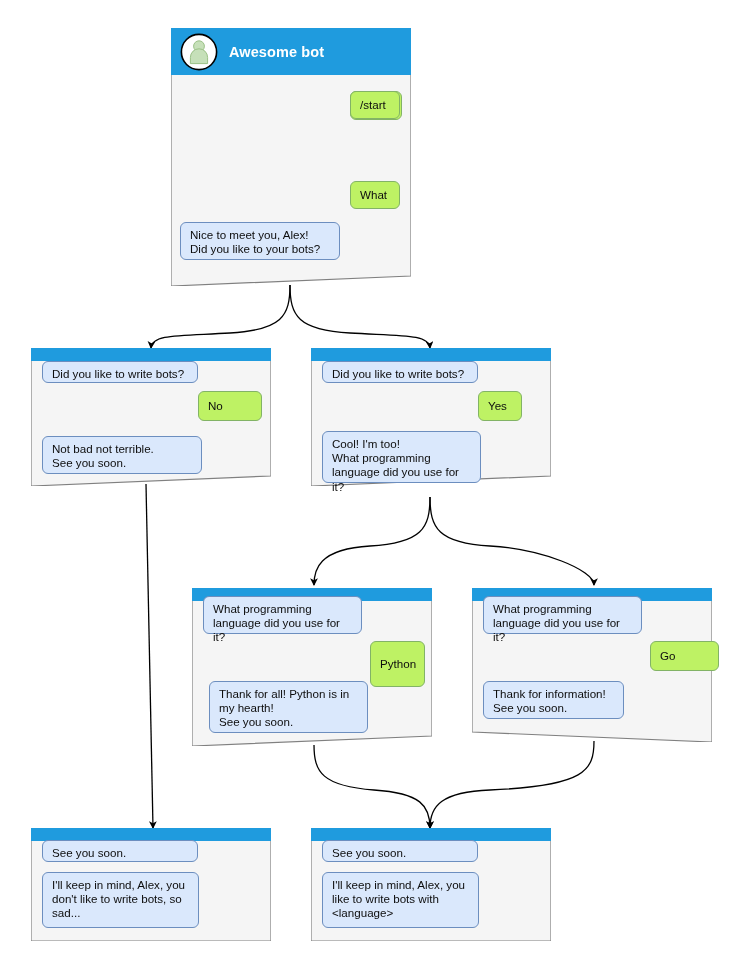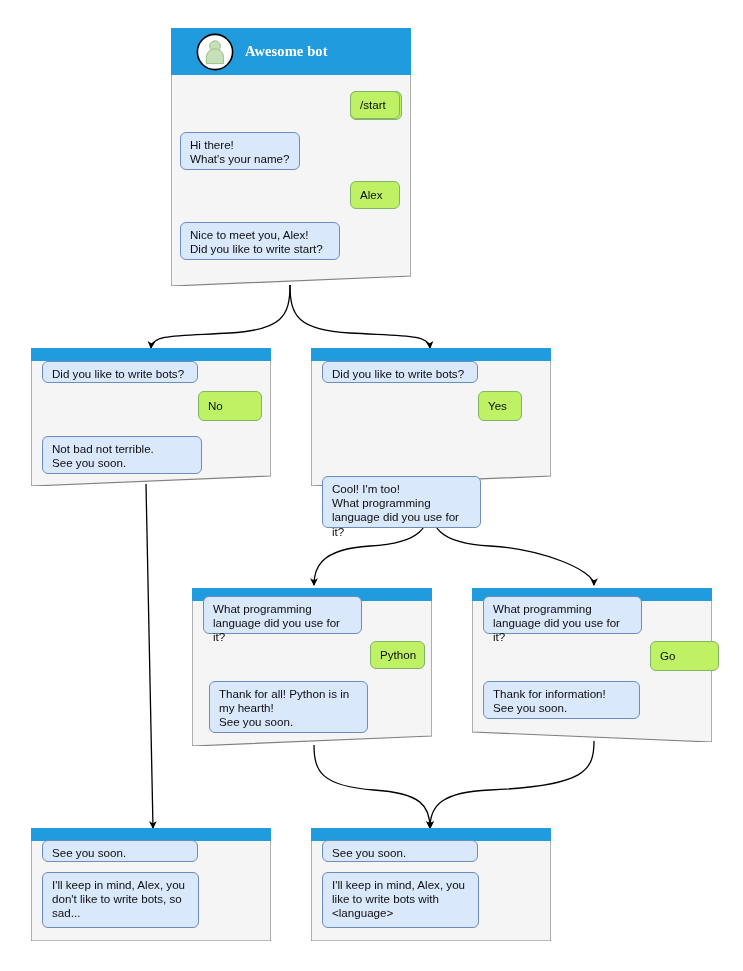--- a/index.html
+++ b/index.html
@@ -47,27 +47,26 @@
   .node-content {
     position: absolute;
     left: 0;
     top: 0;
     width: 100%;
     height: 100%;
   }
 
   .node-header {
     position: absolute;
-    left: 16px;
+    left: 0;
     top: 0;
     right: 0;
     height: 14px;
     display: flex;
     align-items: center;
-    font-family: Liberation Serif, serif;
   }
   .node-header.tall {
     height: 47px;
     padding-left: 9px;
   }
   .bot-title {
     color: #ffffff;
     font-size: 14.5px;
     font-weight: bold;
     margin-left: 11px;
@@ -151,72 +150,70 @@
         </div>
         <div class="bot-title">Awesome bot</div>
       </div>
       <div class="bubbles">
         <div class="bubble user" style="left:350px; top:91px; width:52px; height:29px; position:fixed;">/start</div>
       </div>
     </div>
   </div>
 
   <div class="bubble user" style="left:350px; top:91px; width:50px; height:28px;">/start</div>
-  <div class="bubble bot" style="left:180px; top:132px; width:120px; height:38px;">Hi there!
-What's your name?</div>
-  <div class="bubble user" style="left:350px; top:181px; width:50px; height:28px;">Alex</div>
+  <div class="bubble user" style="left:350px; top:181px; width:50px; height:28px;">What</div>
   <div class="bubble bot" style="left:180px; top:222px; width:160px; height:38px;">Nice to meet you, Alex!
-Did you like to write start?</div>
+Did you like to your bots?</div>
 
   <div class="node" style="left:31px; top:348px; width:240px; height:138px;">
     <svg class="node-shape" viewBox="0 0 240 138" preserveAspectRatio="none">
       <polygon points="0,0 240,0 240,128 0,138" fill="#f5f5f5" stroke="#808080" stroke-width="1.2"></polygon>
       <rect x="0" y="0" width="240" height="13" fill="#1f9bde"></rect>
     </svg>
   </div>
   <div class="bubble bot" style="left:42px; top:361px; width:156px; height:22px;">Did you like to write bots?</div>
   <div class="bubble user" style="left:198px; top:391px; width:64px; height:30px;text-align:right;">No</div>
   <div class="bubble bot" style="left:42px; top:436px; width:160px; height:38px;">Not bad not terrible.
 See you soon.</div>
 
   <div class="node" style="left:311px; top:348px; width:240px; height:138px;">
     <svg class="node-shape" viewBox="0 0 240 138" preserveAspectRatio="none">
       <polygon points="0,0 240,0 240,128 0,138" fill="#f5f5f5" stroke="#808080" stroke-width="1.2"></polygon>
       <rect x="0" y="0" width="240" height="13" fill="#1f9bde"></rect>
     </svg>
   </div>
   <div class="bubble bot" style="left:322px; top:361px; width:156px; height:22px;">Did you like to write bots?</div>
   <div class="bubble user" style="left:478px; top:391px; width:44px; height:30px;">Yes</div>
-  <div class="bubble bot" style="left:322px; top:431px; width:159px; height:52px;margin-top:45px;">Cool! I'm too!
+  <div class="bubble bot" style="left:322px; top:431px; width:159px; height:52px;">Cool! I'm too!
 What programming
 language did you use for it?</div>
 
   <div class="node" style="left:192px; top:588px; width:240px; height:158px;">
     <svg class="node-shape" viewBox="0 0 240 158" preserveAspectRatio="none">
       <polygon points="0,0 240,0 240,148 0,158" fill="#f5f5f5" stroke="#808080" stroke-width="1.2"></polygon>
       <rect x="0" y="0" width="240" height="13" fill="#1f9bde"></rect>
     </svg>
   </div>
   <div class="bubble bot" style="left:203px; top:596px; width:159px; height:38px;">What programming
 language did you use for it?</div>
-  <div class="bubble user" style="left:370px; top:641px; width:55px; height:28px;">Python</div>
+  <div class="bubble user" style="left:370px; top:641px; width:55px; height:46px;">Python</div>
   <div class="bubble bot" style="left:209px; top:681px; width:159px; height:52px;">Thank for all! Python is in
 my hearth!
 See you soon.</div>
 
   <div class="node" style="left:472px; top:588px; width:240px; height:154px;">
     <svg class="node-shape" viewBox="0 0 240 154" preserveAspectRatio="none">
       <polygon points="0,0 240,0 240,154 0,144" fill="#f5f5f5" stroke="#808080" stroke-width="1.2"></polygon>
       <rect x="0" y="0" width="240" height="13" fill="#1f9bde"></rect>
     </svg>
   </div>
   <div class="bubble bot" style="left:483px; top:596px; width:159px; height:38px;">What programming
 language did you use for it?</div>
   <div class="bubble user" style="left:650px; top:641px; width:69px; height:30px;">Go</div>
-  <div class="bubble bot" style="left:483px; top:681px; width:157px; height:38px;">Thank for information!
+  <div class="bubble bot" style="left:483px; top:681px; width:141px; height:38px;">Thank for information!
 See you soon.</div>
 
   <div class="node" style="left:31px; top:828px; width:240px; height:113px;">
     <svg class="node-shape" viewBox="0 0 240 113" preserveAspectRatio="none">
       <polygon points="0,0 240,0 240,113 0,113" fill="#f5f5f5" stroke="#808080" stroke-width="1.2"></polygon>
       <rect x="0" y="0" width="240" height="13" fill="#1f9bde"></rect>
     </svg>
   </div>
   <div class="bubble bot" style="left:42px; top:840px; width:156px; height:22px;">See you soon.</div>
   <div class="bubble bot" style="left:42px; top:872px; width:157px; height:56px;">I'll keep in mind, Alex, you

